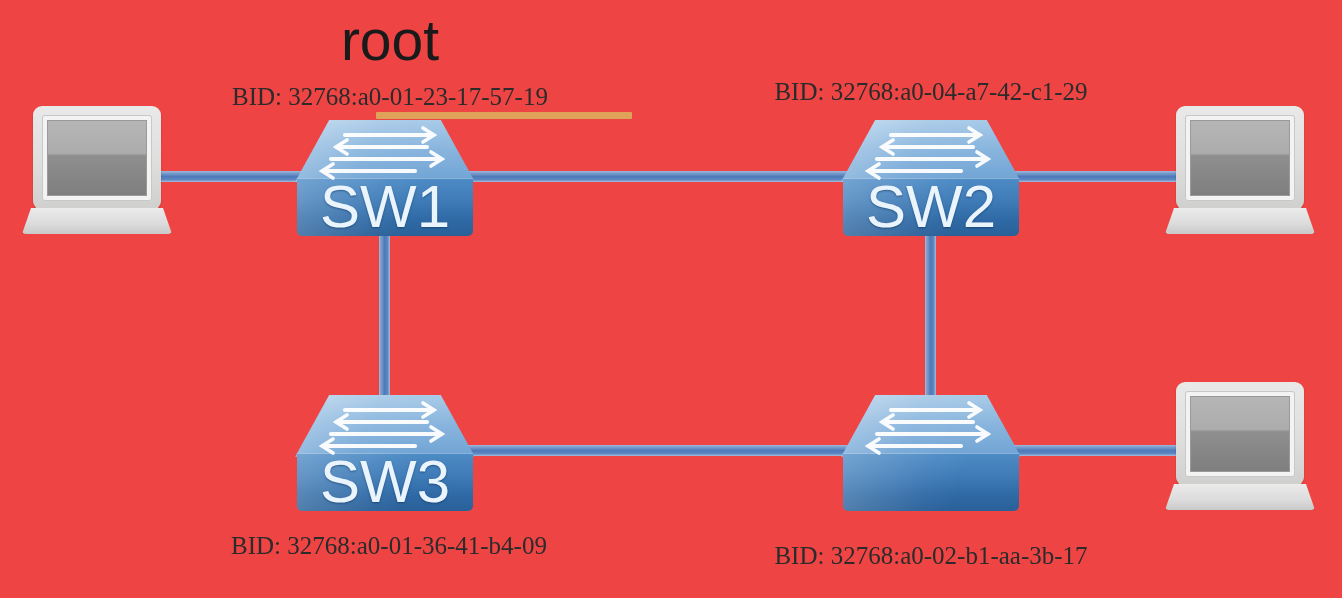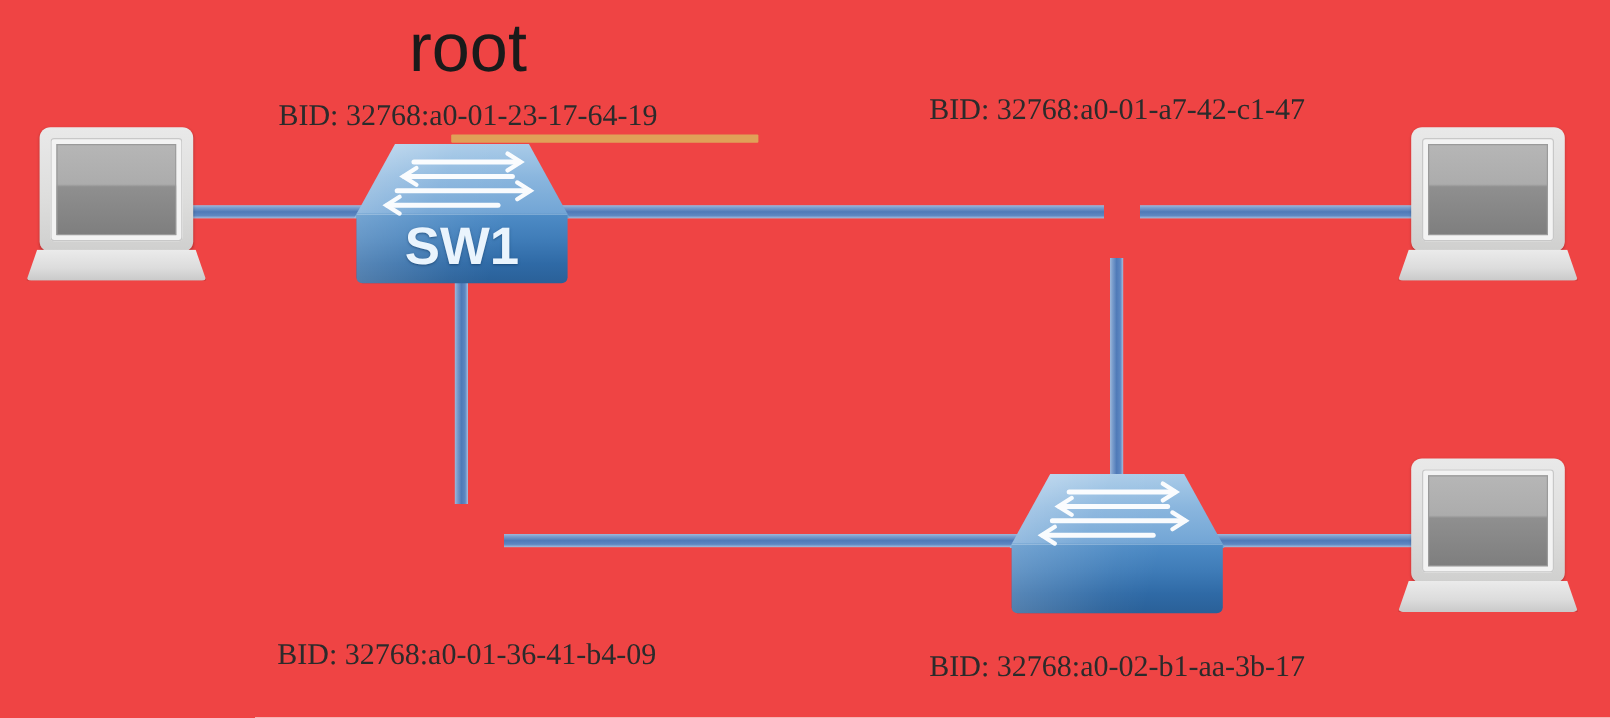--- a/index.html
+++ b/index.html
@@ -106,22 +106,22 @@
   .sw-label {
     position: absolute;
     left: 0;
     top: 56px;
     width: 180px;
     height: 60px;
     display: flex;
     align-items: center;
     justify-content: center;
     font-family: "Liberation Sans", sans-serif;
-    font-size: 44px;
-    font-weight: 700;
+    font-size: 60px;
+    font-weight: 400;
     color: #eaf4fd;
     letter-spacing: 0px;
     text-shadow: 0 1px 2px rgba(10,45,85,0.55);
     z-index: 4;
   }
   .sw-arrows {
     position: absolute;
     left: 0;
     top: 0;
     width: 180px;
@@ -186,25 +186,25 @@
   <div class="link-h" style="left:950px; top:171px; width:230px;"></div>
 
   <div class="link-v" style="left:379px; top:215px; width:11px; height:205px;"></div>
   <div class="link-v" style="left:925px; top:215px; width:11px; height:205px;"></div>
 
   <div class="link-h" style="left:420px; top:445px; width:500px;"></div>
   <div class="link-h" style="left:950px; top:445px; width:230px;"></div>
 
   <div class="root-title" style="left:290px; top:12px; width:200px;">root</div>
 
-  <div class="bid-label" style="left:165px; top:84px; width:450px;">BID: 32768:a0-01-23-17-64-19</div>
+  <div class="bid-label" style="left:165px; top:84px; width:450px;">BID: 32768:a0-01-23-17-57-19</div>
 
   <div class="highlight-bar" style="left:376px; top:112px; width:256px; height:7px;"></div>
 
-  <div class="bid-label" style="left:706px; top:79px; width:450px;">BID: 32768:a0-01-a7-42-c1-47</div>
+  <div class="bid-label" style="left:706px; top:79px; width:450px;">BID: 32768:a0-04-a7-42-c1-29</div>
 
   <div class="bid-label" style="left:164px; top:533px; width:450px;">BID: 32768:a0-01-36-41-b4-09</div>
 
   <div class="bid-label" style="left:706px; top:533px; width:450px;margin-top:10px;">BID: 32768:a0-02-b1-aa-3b-17</div>
 
   <div class="laptop" style="left:22px; top:106px;">
     <div class="lt-lid">
       <div class="lt-bezel">
         <div class="lt-screen"></div>
       </div>
@@ -242,21 +242,57 @@
         <line x1="36" y1="39" x2="146" y2="39"></line>
         <polyline points="136,32 147,39 136,46" stroke-width="3.6"></polyline>
         <line x1="28" y1="51" x2="120" y2="51"></line>
         <polyline points="38,44 27,51 38,58" stroke-width="3.6"></polyline>
       </g>
     </svg>
     <div class="sw-front"></div>
     <div class="sw-label">SW1</div>
   </div>
 
-
+  <div class="switch" style="left:841px; top:120px;">
+    <div class="sw-top"></div>
+    <div class="sw-top-sheen"></div>
+    <svg class="sw-arrows" viewBox="0 0 180 62" xmlns="http://www.w3.org/2000/svg">
+      <g stroke="#ffffff" stroke-width="4.2" fill="none" stroke-linecap="round" opacity="0.95">
+        <line x1="50" y1="15" x2="138" y2="15"></line>
+        <polyline points="128,8 139,15 128,22" stroke-width="3.6"></polyline>
+        <line x1="42" y1="27" x2="132" y2="27"></line>
+        <polyline points="52,20 41,27 52,34" stroke-width="3.6"></polyline>
+        <line x1="36" y1="39" x2="146" y2="39"></line>
+        <polyline points="136,32 147,39 136,46" stroke-width="3.6"></polyline>
+        <line x1="28" y1="51" x2="120" y2="51"></line>
+        <polyline points="38,44 27,51 38,58" stroke-width="3.6"></polyline>
+      </g>
+    </svg>
+    <div class="sw-front"></div>
+    <div class="sw-label">SW2</div>
+  </div>
+
+  <div class="switch" style="left:295px; top:395px;">
+    <div class="sw-top"></div>
+    <div class="sw-top-sheen"></div>
+    <svg class="sw-arrows" viewBox="0 0 180 62" xmlns="http://www.w3.org/2000/svg">
+      <g stroke="#ffffff" stroke-width="4.2" fill="none" stroke-linecap="round" opacity="0.95">
+        <line x1="50" y1="15" x2="138" y2="15"></line>
+        <polyline points="128,8 139,15 128,22" stroke-width="3.6"></polyline>
+        <line x1="42" y1="27" x2="132" y2="27"></line>
+        <polyline points="52,20 41,27 52,34" stroke-width="3.6"></polyline>
+        <line x1="36" y1="39" x2="146" y2="39"></line>
+        <polyline points="136,32 147,39 136,46" stroke-width="3.6"></polyline>
+        <line x1="28" y1="51" x2="120" y2="51"></line>
+        <polyline points="38,44 27,51 38,58" stroke-width="3.6"></polyline>
+      </g>
+    </svg>
+    <div class="sw-front"></div>
+    <div class="sw-label">SW3</div>
+  </div>
 
   <div class="switch" style="left:841px; top:395px;">
     <div class="sw-top"></div>
     <div class="sw-top-sheen"></div>
     <svg class="sw-arrows" viewBox="0 0 180 62" xmlns="http://www.w3.org/2000/svg">
       <g stroke="#ffffff" stroke-width="4.2" fill="none" stroke-linecap="round" opacity="0.95">
         <line x1="50" y1="15" x2="138" y2="15"></line>
         <polyline points="128,8 139,15 128,22" stroke-width="3.6"></polyline>
         <line x1="42" y1="27" x2="132" y2="27"></line>
         <polyline points="52,20 41,27 52,34" stroke-width="3.6"></polyline>

